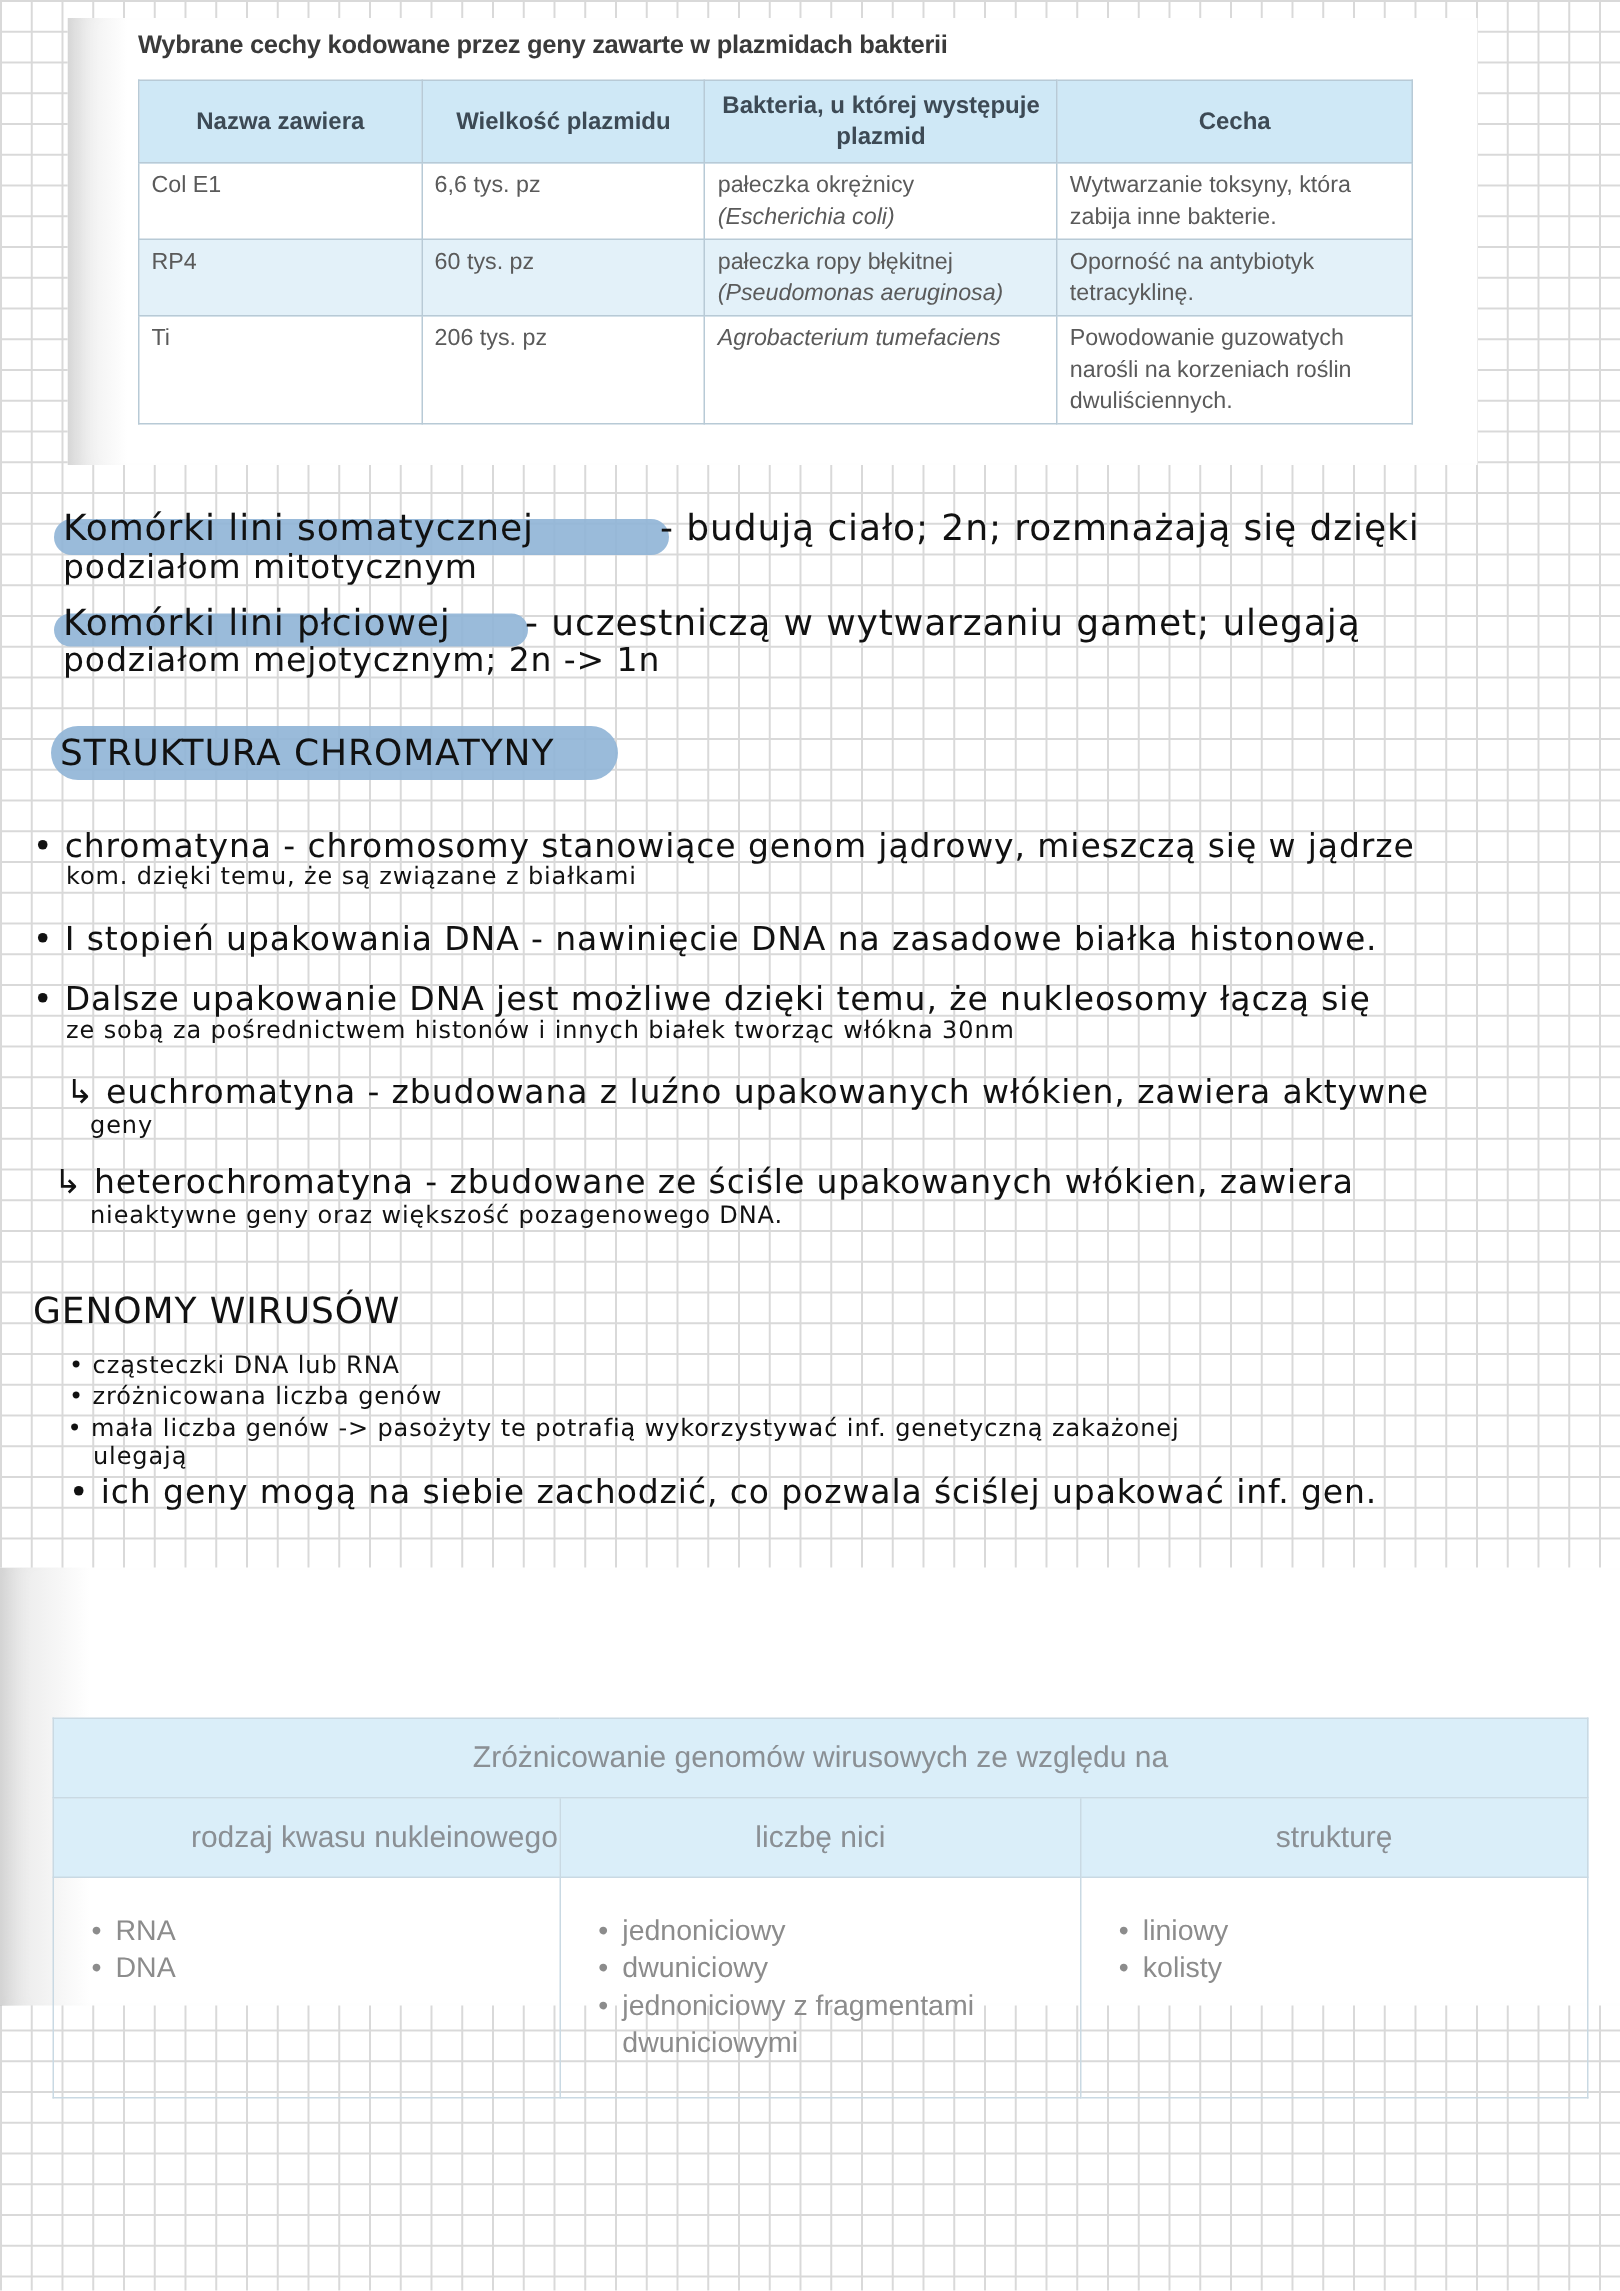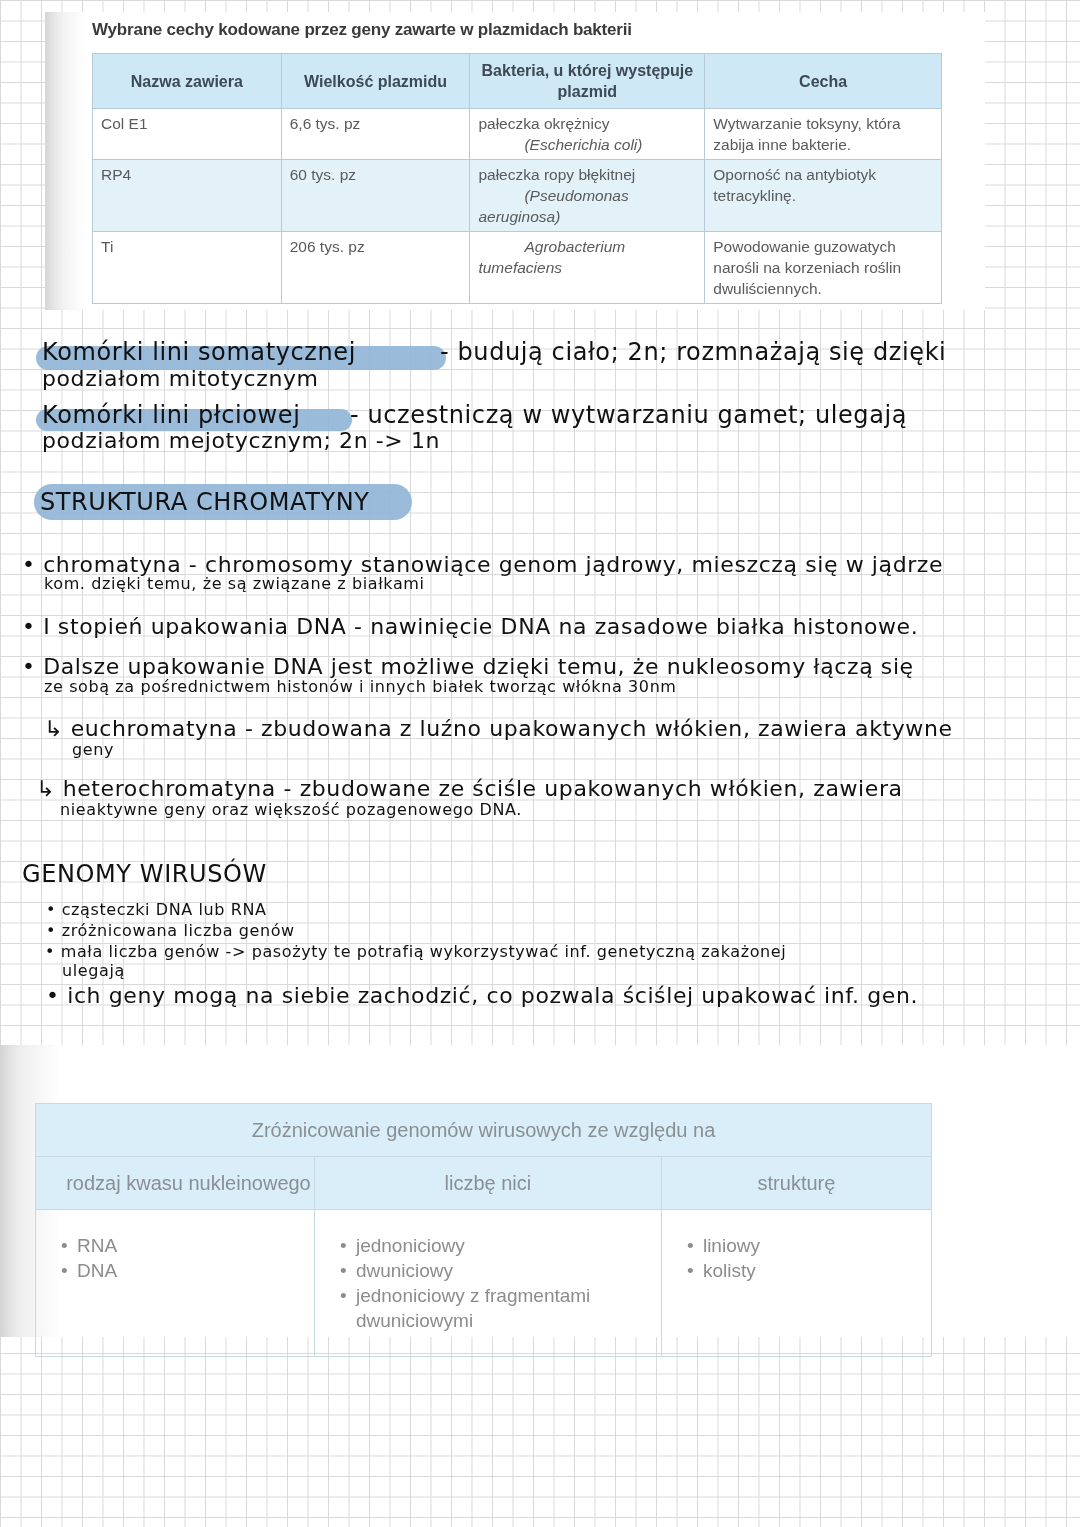--- a/index.html
+++ b/index.html
@@ -26,31 +26,31 @@
     font-size: 15.5px; color: #555;
   }
   table.t1 th {
     background: #cfe8f6; color: #3d4a55; font-weight: bold; font-size: 16px;
     border: 1.5px solid #b8cad6; padding: 4px 6px; height: 46px; text-align: center; line-height: 21px;
   }
   table.t1 td {
     border: 1.5px solid #b8cad6; padding: 4px 8px; vertical-align: top; line-height: 21px; color: #5a5a5a;
   }
   table.t1 tr.alt td { background: #e3f1f9; }
-  table.t1 i { font-style: italic; margin-left: 46px; }
+  table.t1 i { font-style: italic; }
 
   table.t2 {
-    position: absolute; left: 35px; top: 1103px; width: 897px; border-collapse: collapse;
+    position: absolute; left: 35px; top: 1145px; width: 1024px; border-collapse: collapse;
     font-size: 19px; color: #8a8a8a;
   }
   table.t2 th {
     background: #daeef9; color: #8a8f94; font-weight: normal; border: 1.5px solid #c9d9e3;
     height: 50px; text-align: center; font-size: 20px;
   }
-  table.t2 th.left { text-align: center; padding-left: 28px; }
+  table.t2 th.left { text-align: right; padding-left: 28px; }
   table.t2 td { border: 1.5px solid #c9d9e3; vertical-align: top; padding: 8px 10px 8px 10px; line-height: 25px; height: 93px; color: #8c8c8c; }
   table.t2 ul { margin: 15px; padding: 0; list-style: none; }
   table.t2 li { position: relative; padding-left: 16px; }
   table.t2 li::before { content: "\2022"; position: absolute; left: 0; top: 0; color: #8c8c8c; }
 
   .hw {
     position: absolute; font-family: "DejaVu Sans", sans-serif; color: #111;
     font-weight: normal; white-space: nowrap; letter-spacing: 0.6px;
     transform-origin: left top;
   }
@@ -113,21 +113,21 @@
 
 <div class="hl" style="left:34px;top:484px;width:378px;height:36px;border-radius:18px;"></div>
 <div class="hw h-big" style="left:40px;top:488px;">STRUKTURA CHROMATYNY</div>
 
 <div class="hw h-med" style="left:22px;top:552px;">• chromatyna - chromosomy stanowiące genom jądrowy, mieszczą się w jądrze</div>
 <div class="hw h-sm" style="left:44px;top:574px;">kom. dzięki temu, że są związane z białkami</div>
 <div class="hw h-med" style="left:22px;top:614px;">• I stopień upakowania DNA - nawinięcie DNA na zasadowe białka histonowe.</div>
 <div class="hw h-med" style="left:22px;top:654px;">• Dalsze upakowanie DNA jest możliwe dzięki temu, że nukleosomy łączą się</div>
 <div class="hw h-sm" style="left:44px;top:677px;">ze sobą za pośrednictwem histonów i innych białek tworząc włókna 30nm</div>
 <div class="hw h-med" style="left:44px;top:716px;">↳ euchromatyna - zbudowana z luźno upakowanych włókien, zawiera aktywne</div>
-<div class="hw h-sm" style="left:60px;top:740px;margin-left:12px;">geny</div>
+<div class="hw h-sm" style="left:60px;top:740px;">geny</div>
 <div class="hw h-med" style="left:36px;top:776px;">↳ heterochromatyna - zbudowane ze ściśle upakowanych włókien, zawiera</div>
 <div class="hw h-sm" style="left:60px;top:800px;">nieaktywne geny oraz większość pozagenowego DNA.</div>
 
 <div class="hw h-big" style="left:22px;top:860px;">GENOMY WIRUSÓW</div>
 <div class="hw h-sm" style="left:46px;top:900px;">• cząsteczki DNA lub RNA</div>
 <div class="hw h-sm" style="left:46px;top:921px;">• zróżnicowana liczba genów</div>
 <div class="hw h-sm" style="left:45px;top:942px;">• mała liczba genów -&gt; pasożyty te potrafią wykorzystywać inf. genetyczną zakażonej</div>
 <div class="hw h-sm" style="left:62px;top:961px;">ulegają</div>
 <div class="hw h-med" style="left:46px;top:983px;">• ich geny mogą na siebie zachodzić, co pozwala ściślej upakować inf. gen.</div>
 

